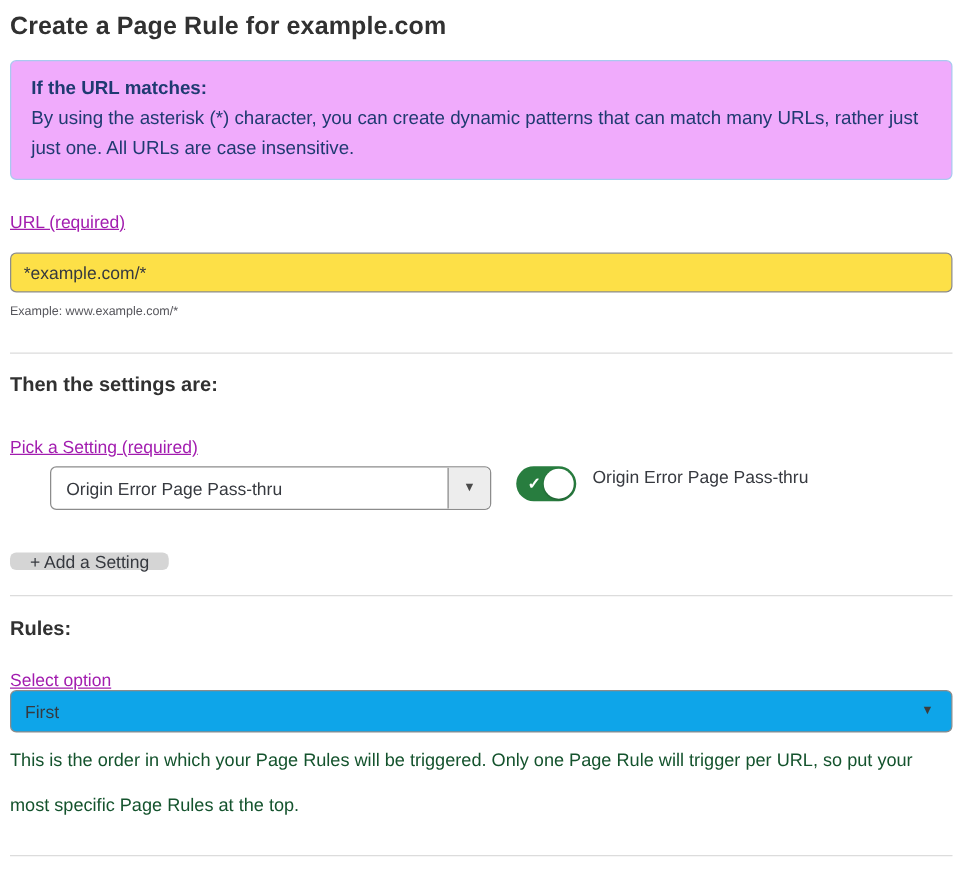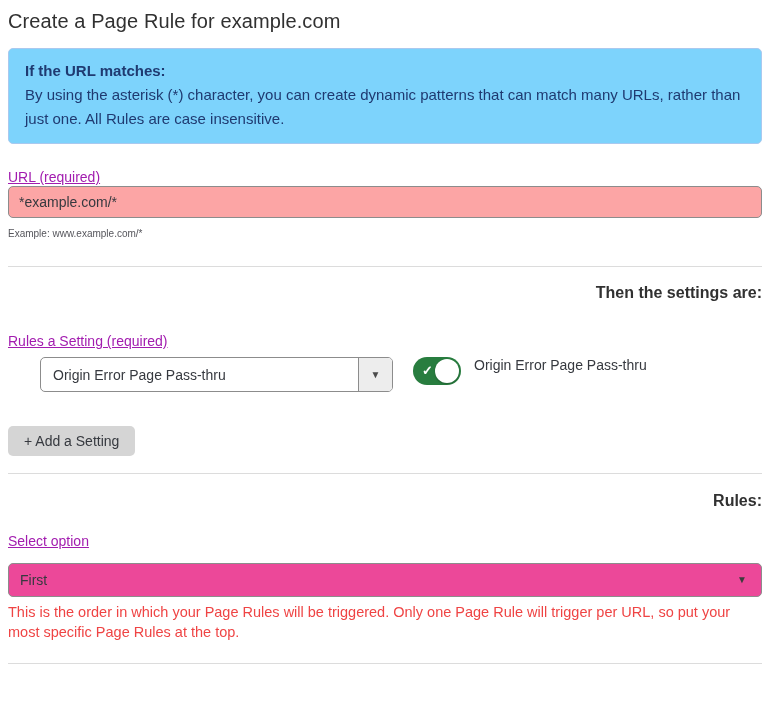--- a/index.html
+++ b/index.html
@@ -8,28 +8,28 @@
     width: 770px;
     height: 710px;
     font-family: "Liberation Sans", sans-serif;
     color: #36393f;
     padding: 0 8px;
     overflow: hidden;
   }
   .page-title {
     margin-top: 8px;
     font-size: 20px;
-    font-weight: 400;
+    font-weight: 700;
     line-height: 26px;
     color: #313131;
     letter-spacing: 0.1px;
   }
   .info-box {
     margin-top: 14px;
-    background: #7dd3fc;
+    background: #f0abfc;
     border: 1px solid #a9c9ef;
     border-radius: 5px;
     padding: 10px 16px 12px 16px;
     color: #1f3a71;
     font-size: 15px;
     line-height: 24px;
   }
   .info-box .info-heading {
     font-weight: 700;
     font-size: 15px;
@@ -40,30 +40,30 @@
     cursor: pointer;
   }
   .field-label {
     font-size: 14px;
     color: #a21caf;
     line-height: 16px;
     text-decoration: underline;
   }
   .url-label { margin-top: 25px; }
   .text-input {
-    margin-top: 1px;
+    margin-top: 17px;
     width: 100%;
     height: 32px;
     border: 1px solid #8c8c8c;
     border-radius: 5px;
     padding: 0 10px;
     font-family: "Liberation Sans", sans-serif;
     font-size: 14px;
     color: #36393f;
-    background: #fca5a5;
+    background: #fde047;
     outline: none;
   }
   .helper-text {
     margin-top: 7px;
     font-size: 10px;
     color: #56565c;
     line-height: 18px;
   }
   hr.divider {
     border: none;
@@ -71,21 +71,20 @@
     height: 0;
   }
   .divider-1 { margin-top: 23px; }
   .divider-2 { margin-top: 17px; }
   .divider-3 { margin-top: 21px; }
   .section-heading {
     font-size: 16px;
     font-weight: 700;
     color: #313131;
     line-height: 20px;
-    text-align: right;
   }
   .settings-heading { margin-top: 16px; }
   .picker-label { margin-top: 30px; }
   .setting-row {
     margin-top: 8px;
     display: flex;
     align-items: flex-start;
     margin-left: 32px;
   }
   .fake-select {
@@ -164,77 +163,77 @@
     border-radius: 5px;
     font-family: "Liberation Sans", sans-serif;
     font-size: 14px;
     cursor: pointer;
     line-height: 1;
   }
   .btn-secondary {
     background: #d5d5d5;
     color: #36393f;
   }
-  .add-setting-btn { margin-top: 34px; height: 30px; }
+  .add-setting-btn { margin-top: 34px; height: 14px; }
   .order-heading { margin-top: 17px; }
   .order-select-label { margin-top: 22px; }
   .order-select {
-    margin-top: 14px;
+    margin-top: 0;
     width: 100%;
     height: 34px;
     border: 1px solid #8c8c8c;
     border-radius: 5px;
     display: flex;
     align-items: center;
-    background: #ec4899;
+    background: #0ea5e9;
     cursor: pointer;
     position: relative;
   }
   .order-select .select-value {
     flex: 1;
     padding: 0 11px;
     font-size: 14px;
     color: #36393f;
   }
   .order-select .arrow-glyph {
     position: absolute;
     right: 14px;
     top: 50%;
     transform: translateY(-50%);
     color: #3c3c3c;
   }
   .order-helper {
     margin-top: 5px;
     font-size: 14.5px;
-    line-height: 20px;
-    color: #ef4444;
+    line-height: 36px;
+    color: #14532d;
     max-width: 730px;
   }
 </style>
 </head>
 <body>
 
 
 
 <h1 class="page-title">Create a Page Rule for example.com</h1>
 
 <div class="info-box">
   <div class="info-heading">If the URL matches:</div>
-  <div class="info-body"><span>By using the asterisk (*) character, you can create dynamic patterns that can match many URLs, rather than just one. All Rules are case insensitive.</span></div>
+  <div class="info-body"><span>By using the asterisk (*) character, you can create dynamic patterns that can match many URLs, rather just just one. All URLs are case insensitive.</span></div>
 </div>
 
 <div class="field-label url-label">URL (required)</div>
 <input class="text-input" type="text" value="*example.com/*" style="">
 <div class="helper-text">Example: www.example.com/*</div>
 
 <hr class="divider divider-1">
 
 <div class="section-heading settings-heading">Then the settings are:</div>
 
-<div class="field-label picker-label">Rules a Setting (required)</div>
+<div class="field-label picker-label">Pick a Setting (required)</div>
 
 <div class="setting-row">
   <div class="fake-select setting-select">
     <div class="select-value">Origin Error Page Pass-thru</div>
     <div class="select-arrow-box">
       <span class="arrow-glyph">▼</span>
     </div>
   </div>
   <div class="toggle" role="switch" aria-checked="true">
     <span class="toggle-check">✓</span>

